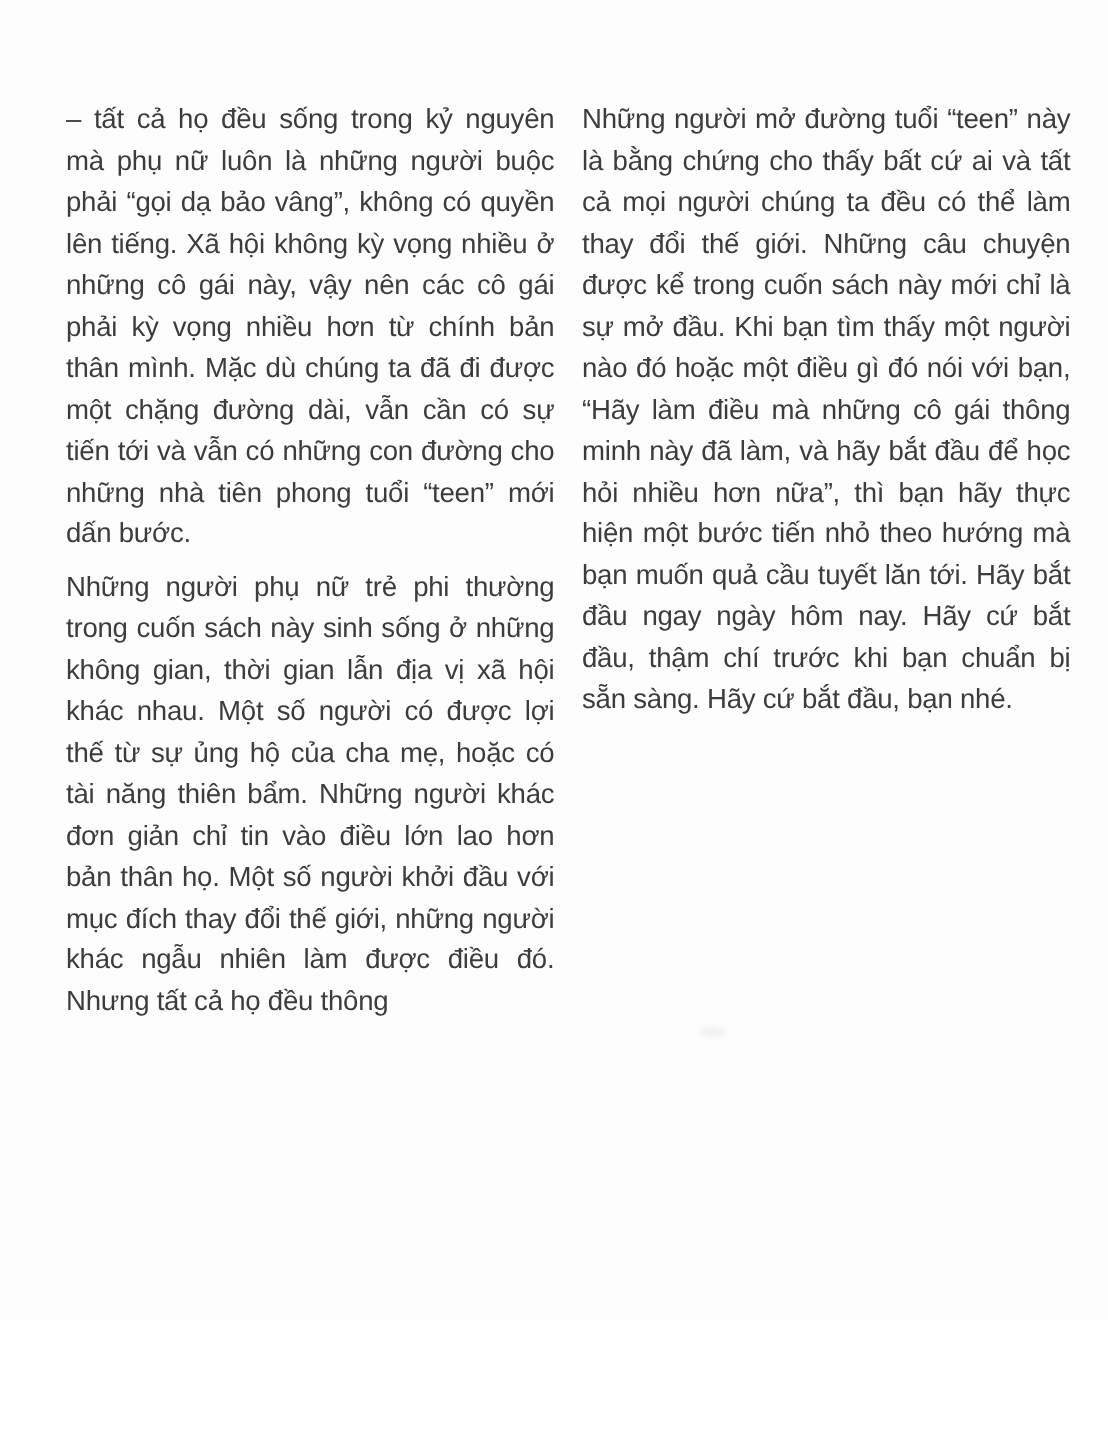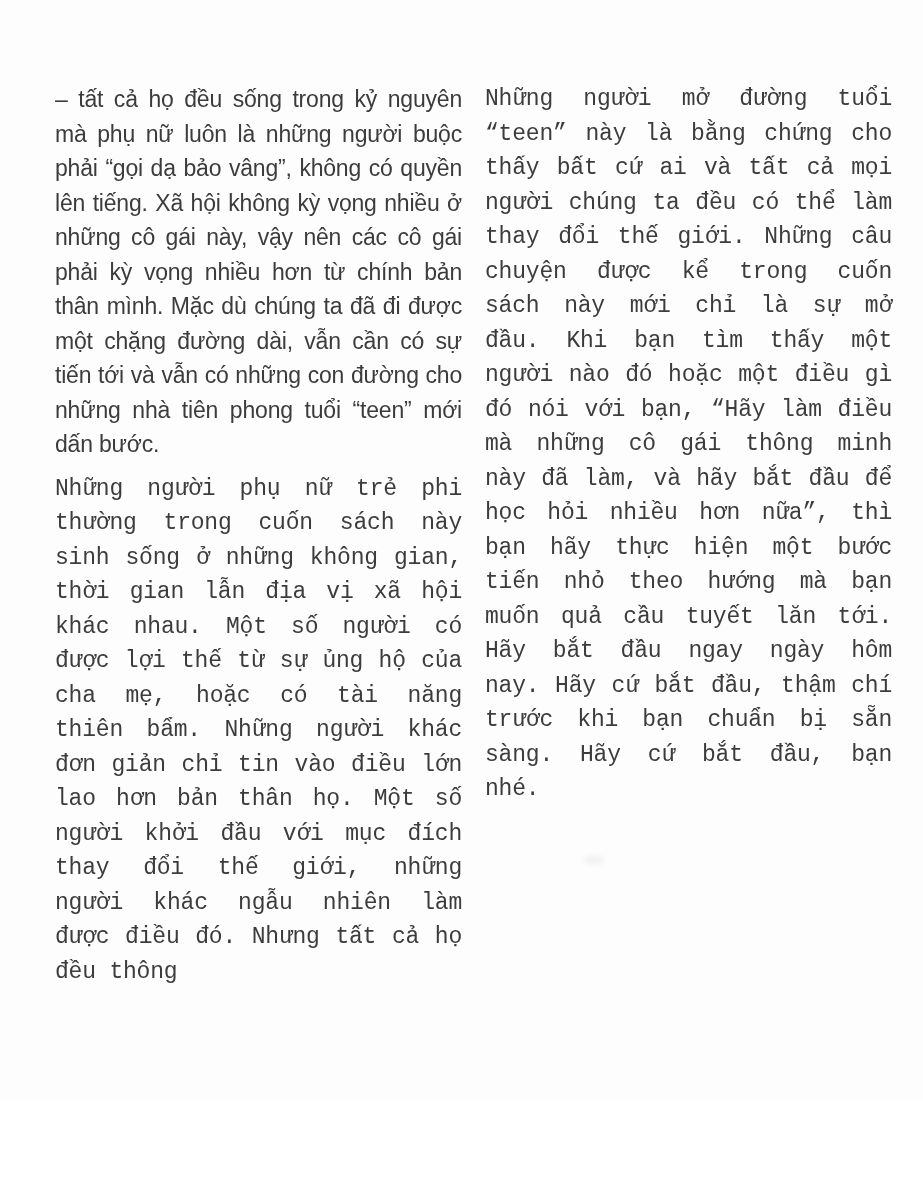--- a/index.html
+++ b/index.html
@@ -29,21 +29,21 @@
   }
   .column p {
     margin: 0 0 10px 0;
     font-size: 23px;
     line-height: 34.5px;
     letter-spacing: -0.2px;
     color: #3c3c3c;
     text-align: justify;
     text-justify: inter-word;
   }
-  .column p:last-child { margin-bottom: 0; font-family: Liberation Mono, monospace; }
+  .column p:last-child { margin-bottom: 0; }
   .scan-artifact {
     position: absolute;
     left: 583px;
     top: 856px;
     width: 22px;
     height: 8px;
     background: #f1f1f1;
     border-radius: 50%;
     filter: blur(2px);
   }

